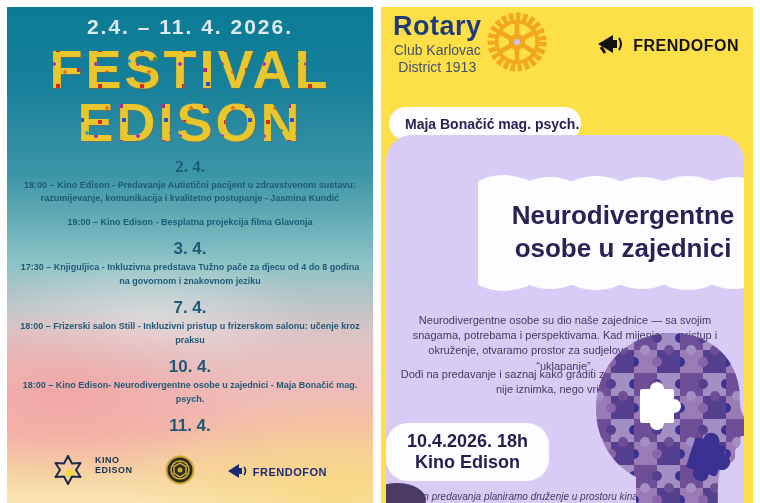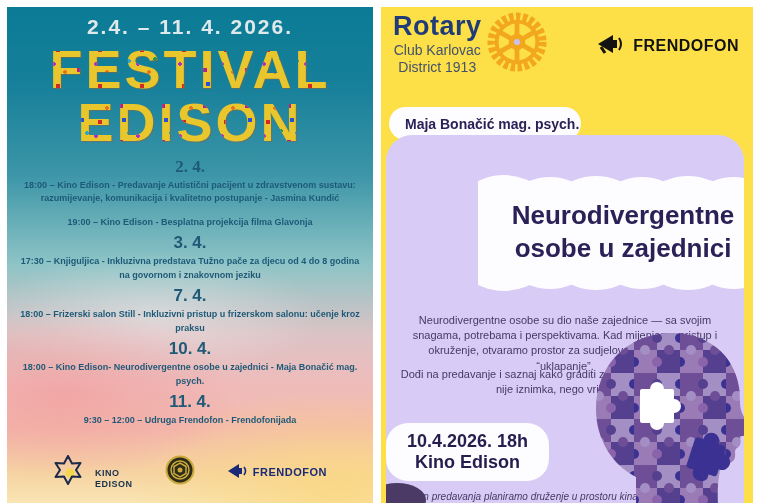--- a/index.html
+++ b/index.html
@@ -26,27 +26,27 @@
       radial-gradient(circle 3px at 22px 16px,#1d9a52 60%, transparent 62%),
       radial-gradient(circle 4px at 33px 5px, #2b50cf 60%, transparent 62%),
       radial-gradient(circle 3px at 5px 21px, #b42fbf 60%, transparent 62%),
       radial-gradient(circle 3px at 16px 29px,#e5731f 60%, transparent 62%),
       radial-gradient(circle 4px at 30px 27px,#b41f8e 60%, transparent 62%),
       radial-gradient(circle 3px at 38px 18px,#2aa7c9 60%, transparent 62%);
     background-size:42px 36px;
     -webkit-background-clip:text; background-clip:text; color:transparent;
     filter:drop-shadow(1.5px 1.5px 0 rgba(140,100,60,.55));
   }
-  .pl-day { font-size:17px; font-weight:bold; margin-top:4px; }
+  .pl-day { font-size:17px; font-weight:bold; margin-top:10px; }
   .pl-day.first { margin-top:8px;font-family:Liberation Serif, serif; }
   .pl-event { font-size:9px; font-weight:bold; line-height:1.5; margin:2px auto 0; width:344px; }
   .pl-event + .pl-event { margin-top:10px; }
   .pl-logos { position:absolute; left:0; right:0; bottom:14px; display:flex;
               align-items:center; justify-content:space-evenly; padding:0 14px; }
-  .logo-kino { display:flex; align-items:flex-end; gap:12px; }
+  .logo-kino { display:flex; align-items:flex-start; gap:12px; }
   .logo-kino-text { text-align:left; font-size:9px; font-weight:800; color:#16324f; line-height:1.15; letter-spacing:.5px; }
   .logo-frendofon-s { display:flex; align-items:center; gap:4px; }
   .logo-frendofon-s span { font-size:11px; font-weight:800; color:#1b2a78; letter-spacing:.5px; }
   .logo-knjig { font-family:"Liberation Serif", serif; font-weight:bold; font-style:italic;
                 color:#b5232b; font-size:15px; letter-spacing:1px; }
   .logo-knjig::first-letter { font-size:20px; }
 
   
   .poster-right {
     position:absolute; left:381px; top:7px; width:372px; height:496px; overflow:hidden;
@@ -108,21 +108,20 @@
     <div class="pl-day">3. 4.</div>
     <div class="pl-event">17:30 – Knjiguljica -  Inkluzivna predstava Tužno pače za djecu od 4 do 8 godina na govornom i znakovnom jeziku</div>
 
     <div class="pl-day">7. 4.</div>
     <div class="pl-event">18:00 – Frizerski salon Still - Inkluzivni pristup u frizerskom salonu: učenje kroz praksu</div>
 
     <div class="pl-day">10. 4.</div>
     <div class="pl-event">18:00 – Kino Edison- Neurodivergentne osobe u zajednici - Maja Bonačić mag. psych.</div>
 
     <div class="pl-day">11. 4.</div>
-    <div class="pl-event">9:30 – 12:00 – Udruga Frendofon - Frendofonijada</div>
 
     <div class="pl-logos">
       <div class="logo-kino">
         <span>
           <svg width="30" height="30" viewBox="0 0 30 30">
             <circle cx="17" cy="18" r="4.5" fill="#f5d64a"></circle>
             <path d="M15 1 L19 8.5 L27.5 8 L23 15 L27.5 22 L19 21.5 L15 29 L11 21.5 L2.5 22 L7 15 L2.5 8 L11 8.5 Z" fill="none" stroke="#1b2a4a" stroke-width="2" stroke-linejoin="round"></path>
           </svg>
         </span>
         <span class="logo-kino-text">

